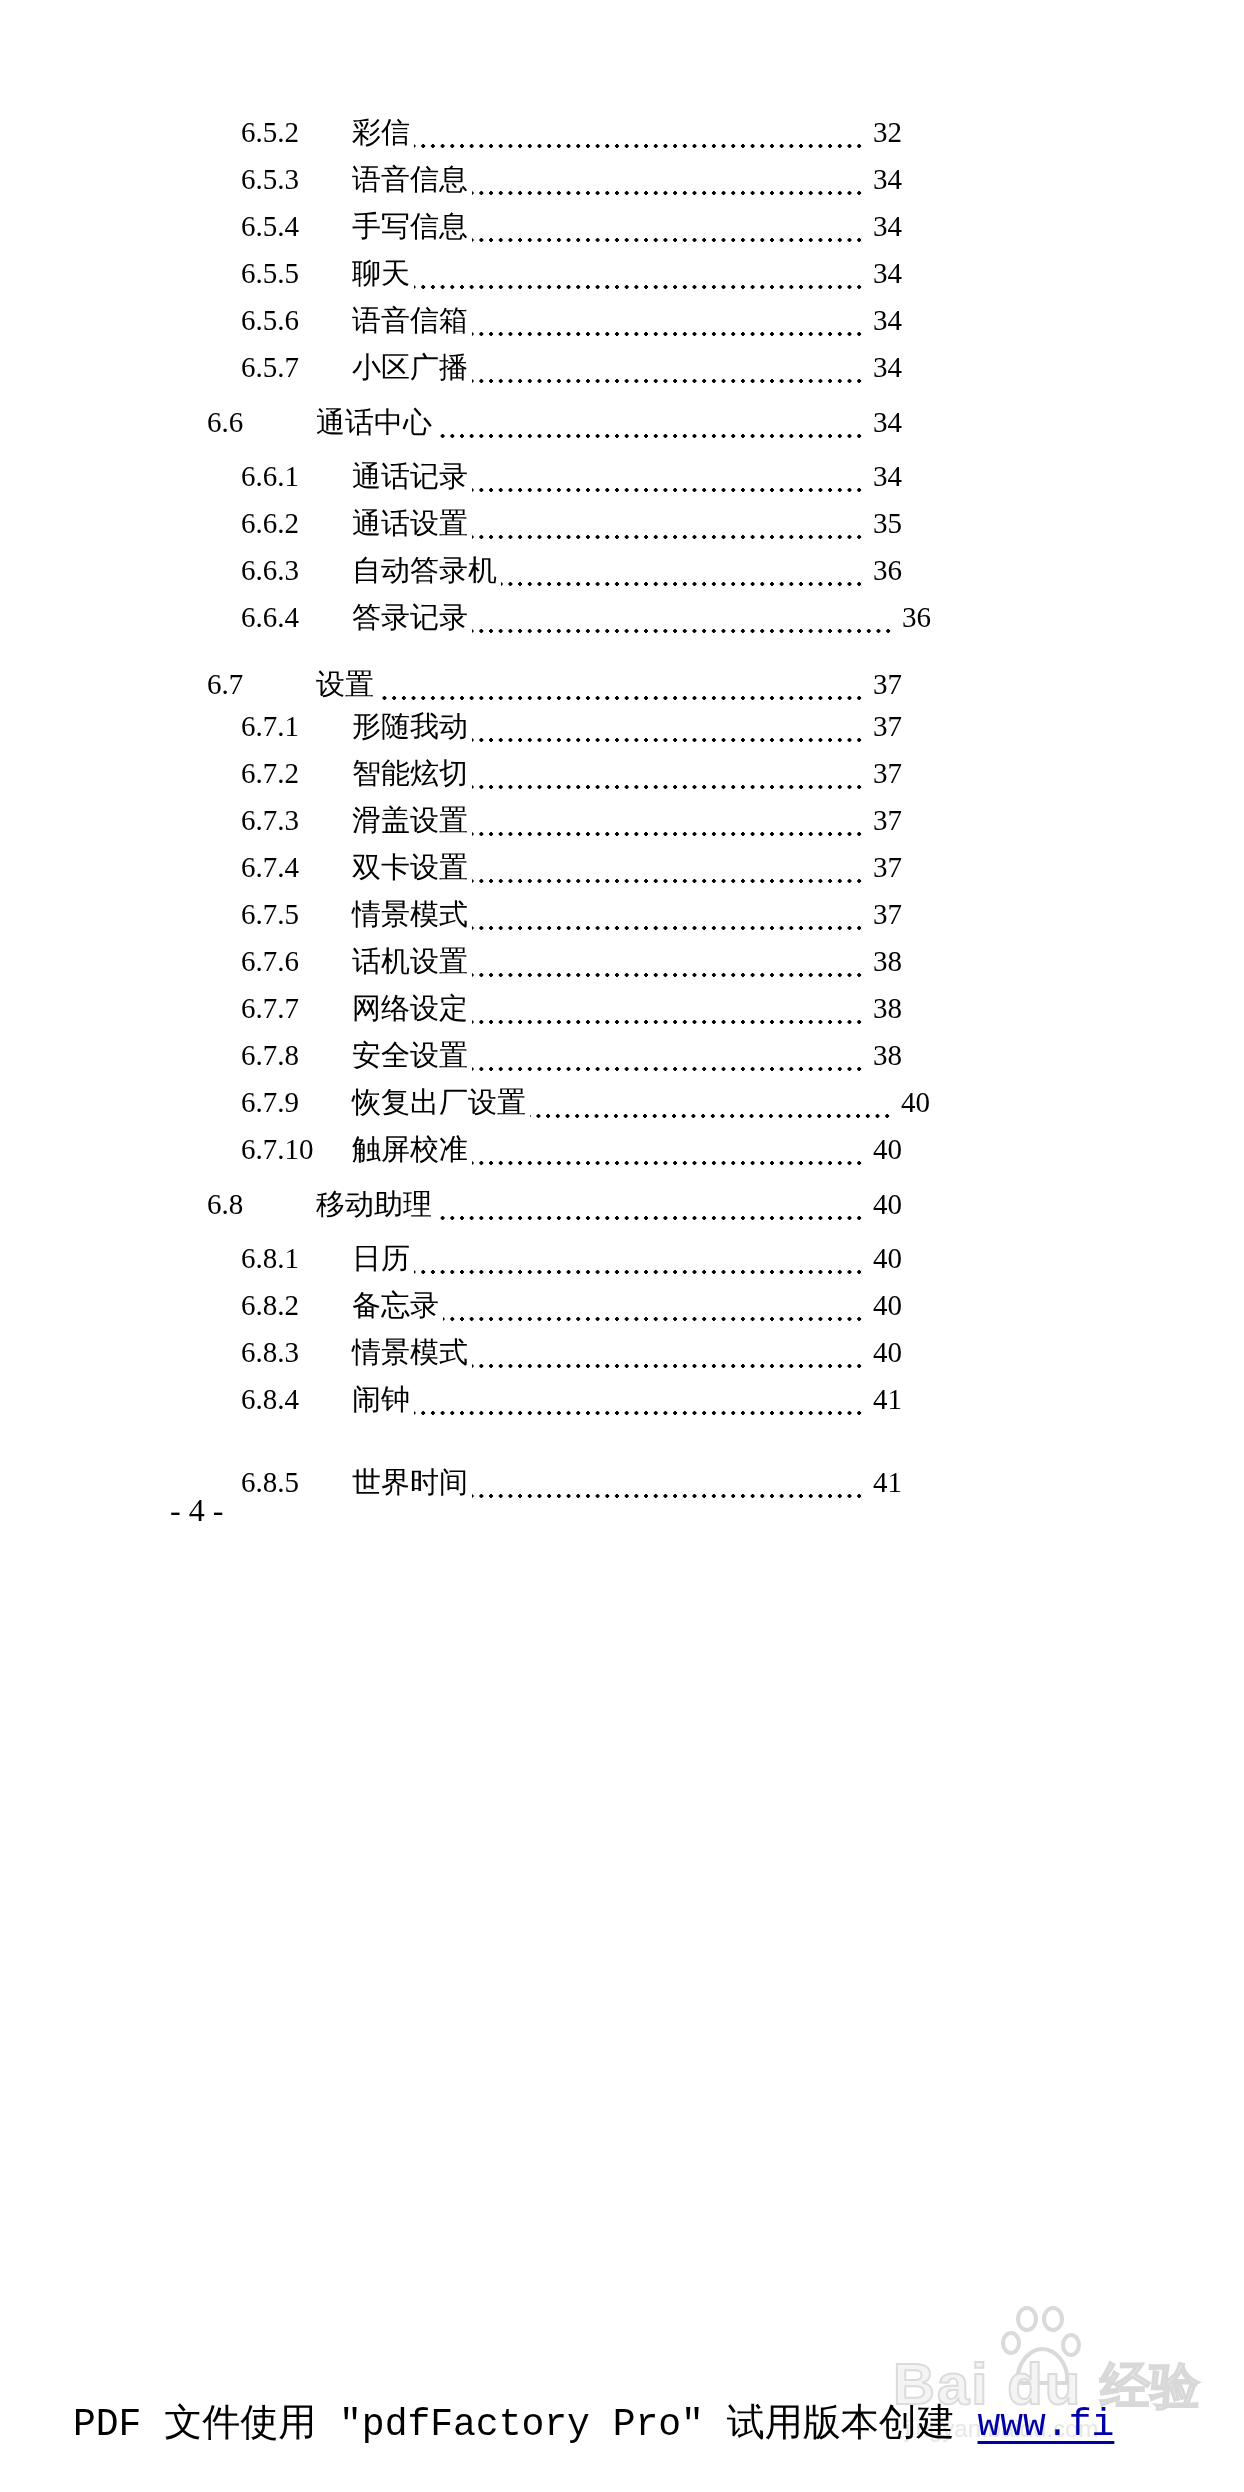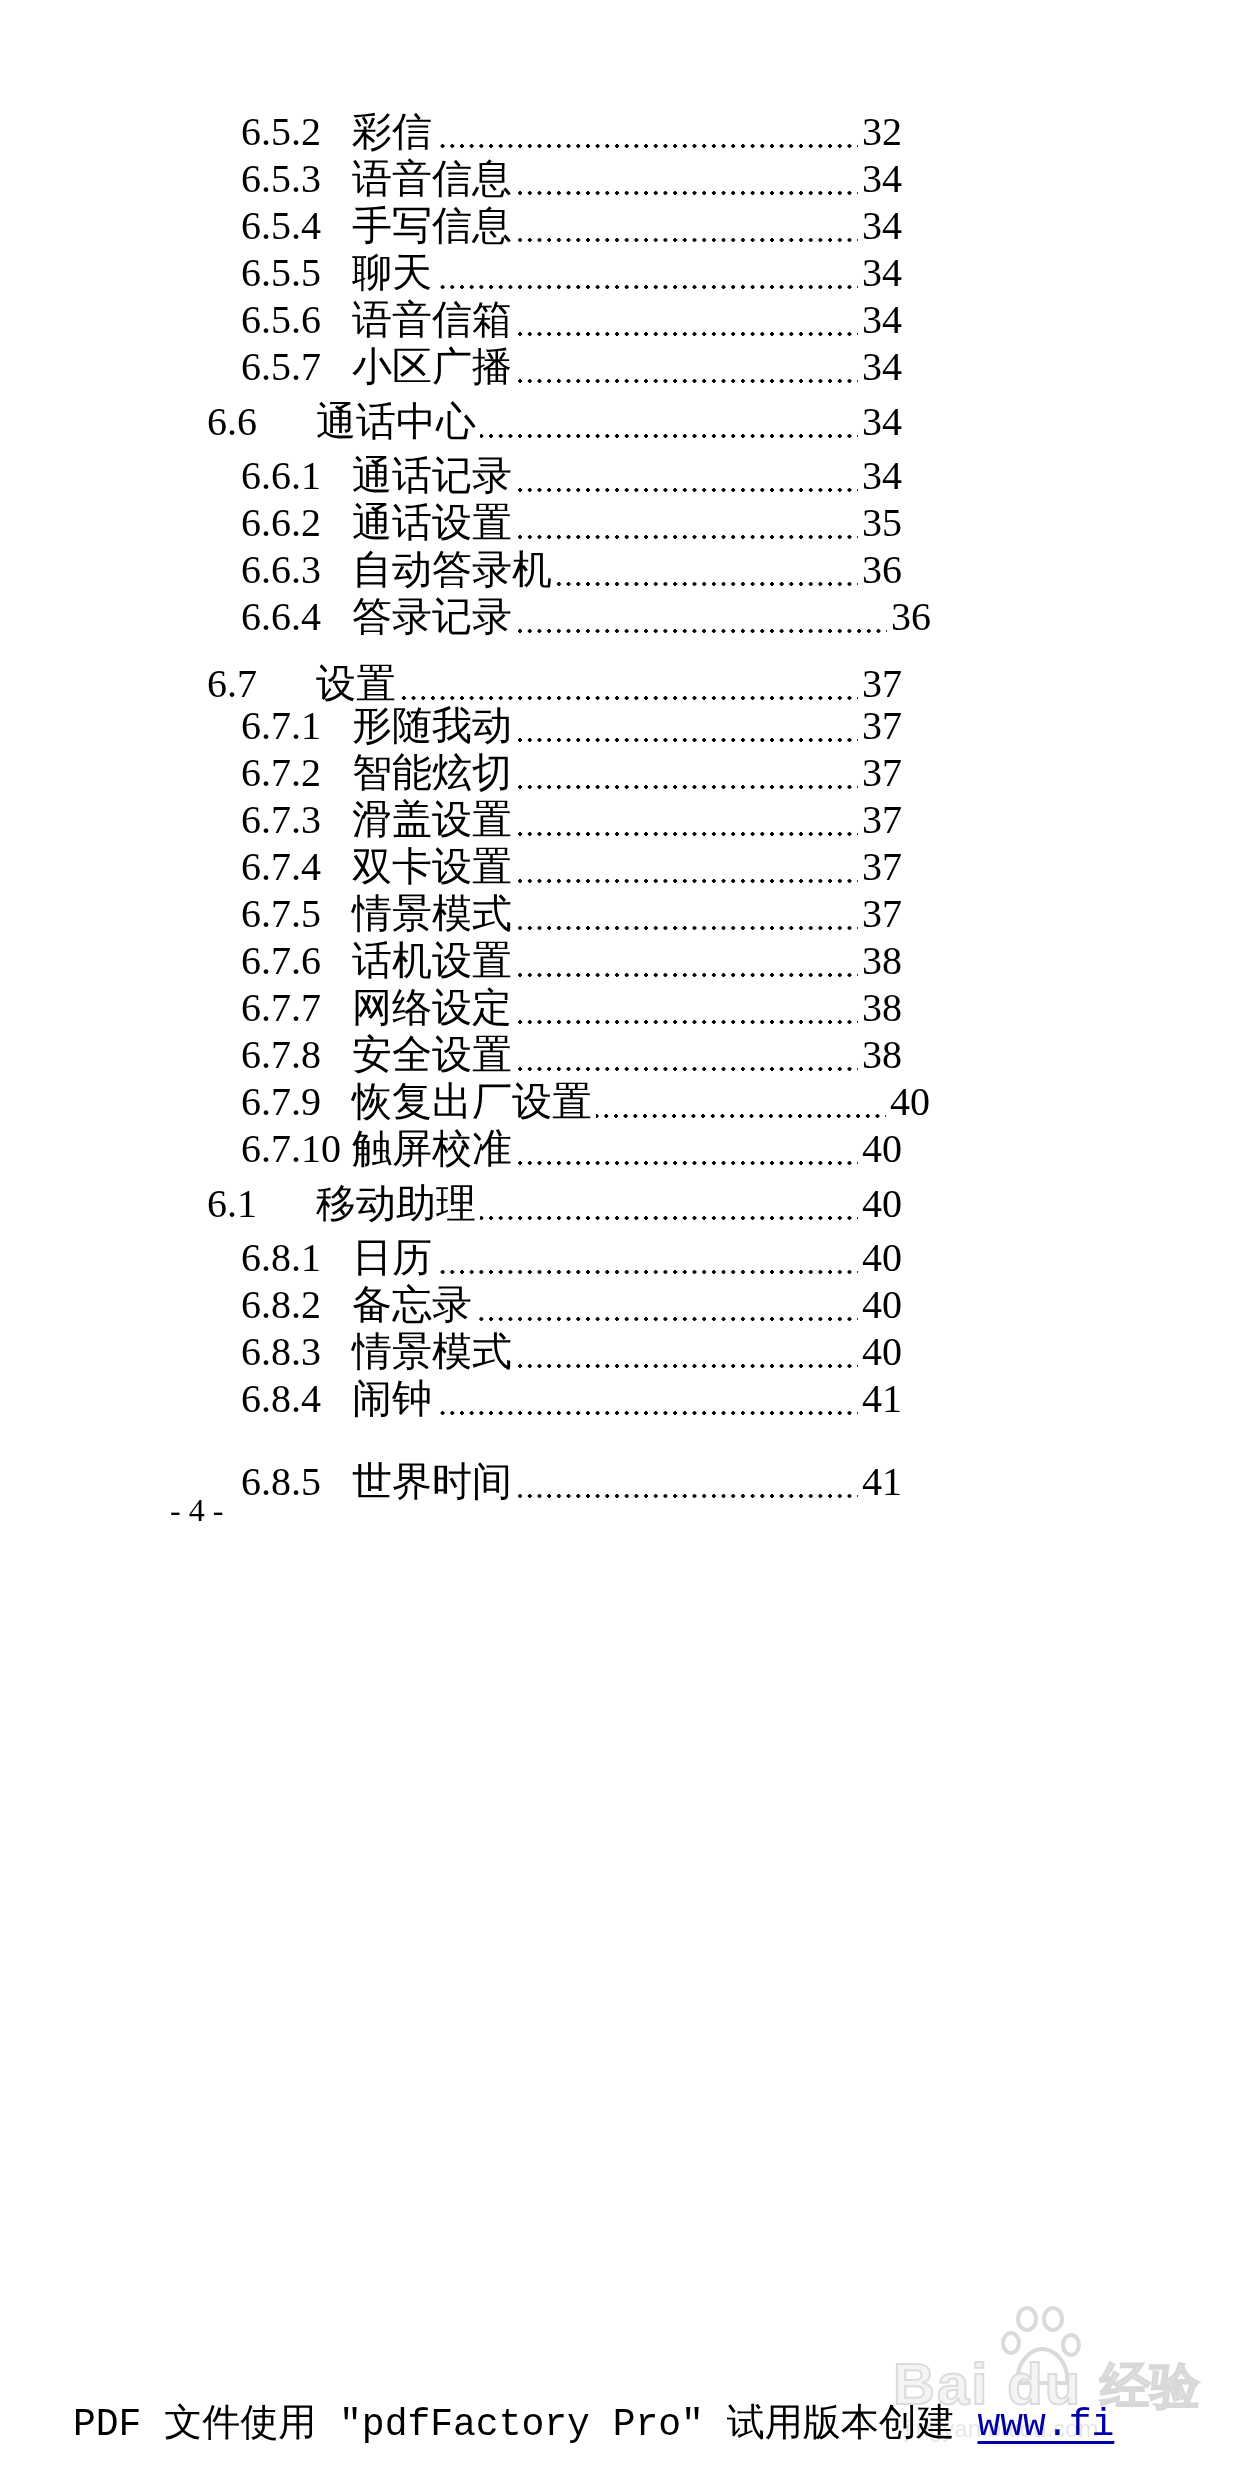--- a/index.html
+++ b/index.html
@@ -2,21 +2,21 @@
 <html><head>
 <meta charset="utf-8">
 <style>
   html, body { margin: 0; padding: 0; background: #ffffff; }
   body { width: 1244px; height: 2492px; position: relative; overflow: hidden; color: #000; }
   .page { position: absolute; left: 0; top: 0; width: 1244px; height: 2492px; }
   .toc { position: absolute; left: 0; top: 0; width: 1244px; }
   .row {
     position: absolute; left: 0; width: 1014px; height: 40px;
     font-family: "Liberation Serif", "DejaVu Serif", serif;
-    font-size: 40px; line-height: 40px;
+    font-size: 29px; line-height: 40px;
   }
   .num { position: absolute; white-space: nowrap; }
   .title { position: absolute; white-space: nowrap; background: #fff; padding-right: 4px; z-index: 2; }
   .leader {
     position: absolute; height: 40px; z-index: 1;
     background-image: radial-gradient(circle, #000 1.6px, transparent 2px);
     background-size: 9.7px 9.7px; background-repeat: repeat-x; background-position: right 29px;
   }
   .page-num { position: absolute; right: 112px; text-align: center; white-space: nowrap; background: #fff; padding-left: 4px; z-index: 2; }
   .lvl3 .num { left: 241px; }
@@ -177,21 +177,21 @@
         <span class="title">恢复出厂设置</span>
         <span class="page-num">40</span>
       </div>
       <div class="row lvl3" style="top: 1129px;">
         <span class="num">6.7.10</span>
         <span class="leader"></span>
         <span class="title">触屏校准</span>
         <span class="page-num">40</span>
       </div>
       <div class="row lvl2" style="top: 1183.5px;">
-        <span class="num">6.1</span>
+        <span class="num">6.8</span>
         <span class="leader"></span>
         <span class="title">移动助理</span>
         <span class="page-num">40</span>
       </div>
       <div class="row lvl3" style="top: 1238px;">
         <span class="num">6.8.1</span>
         <span class="leader"></span>
         <span class="title">日历</span>
         <span class="page-num">40</span>
       </div>

